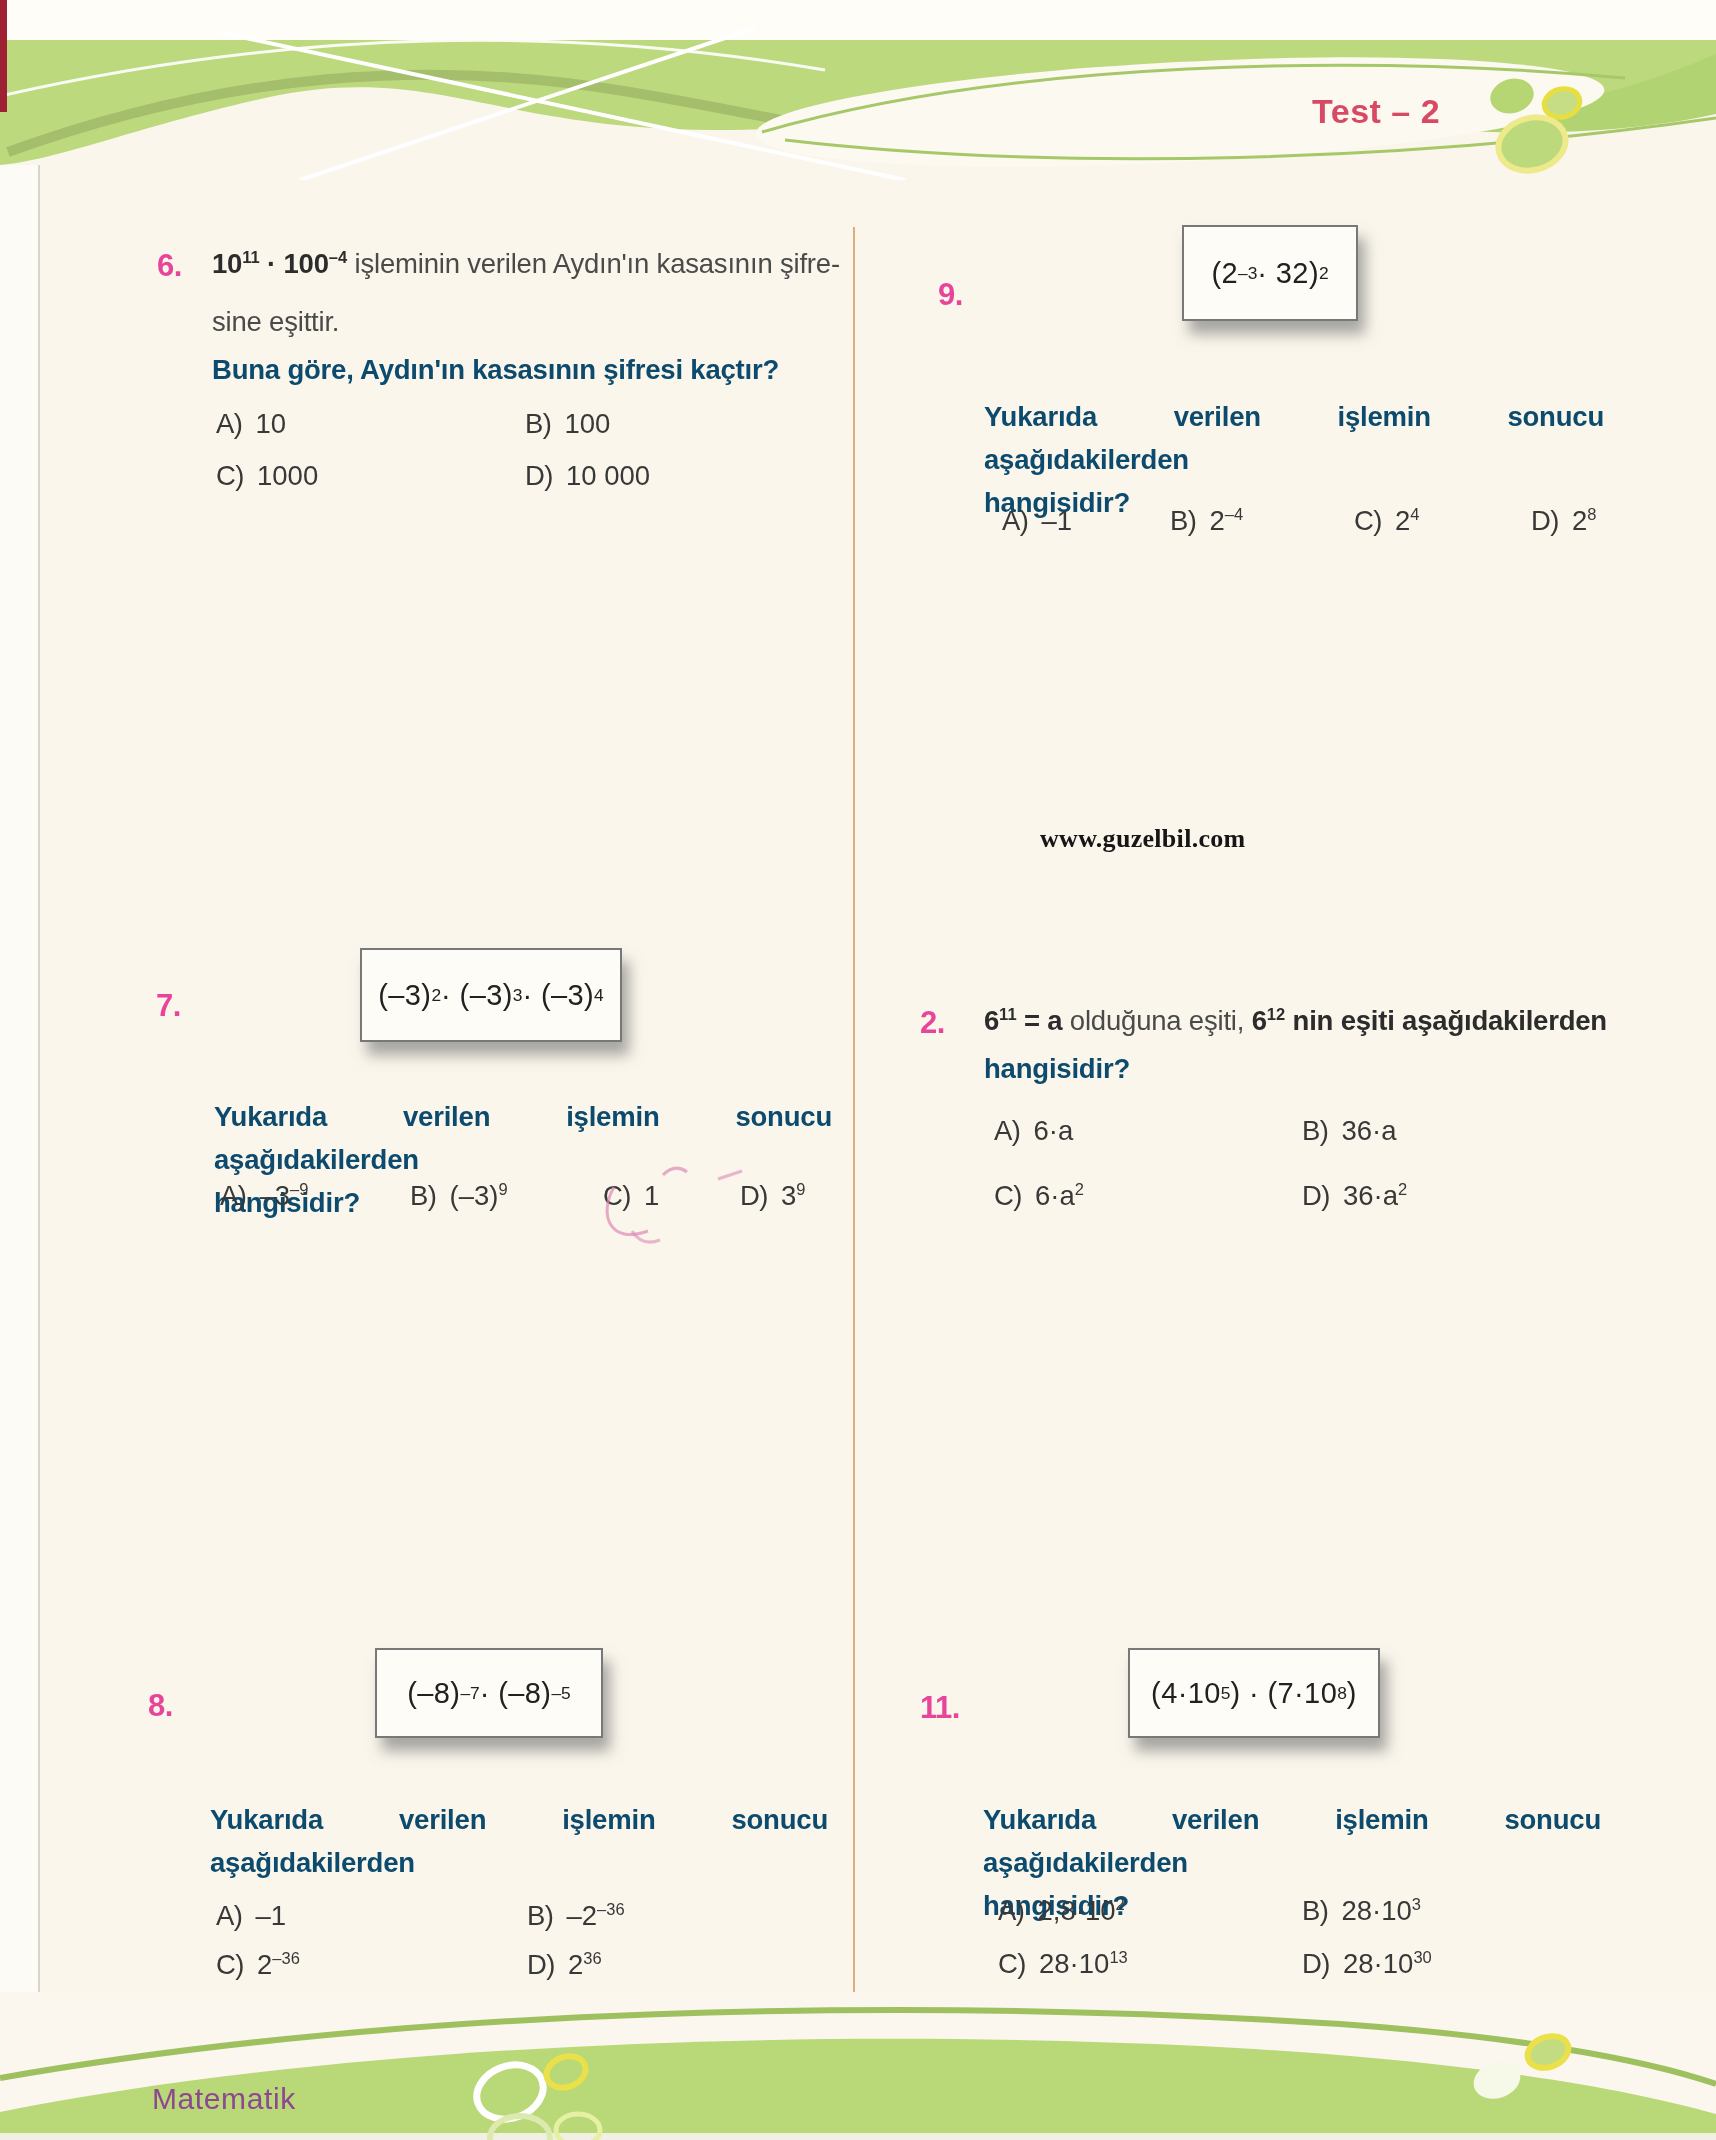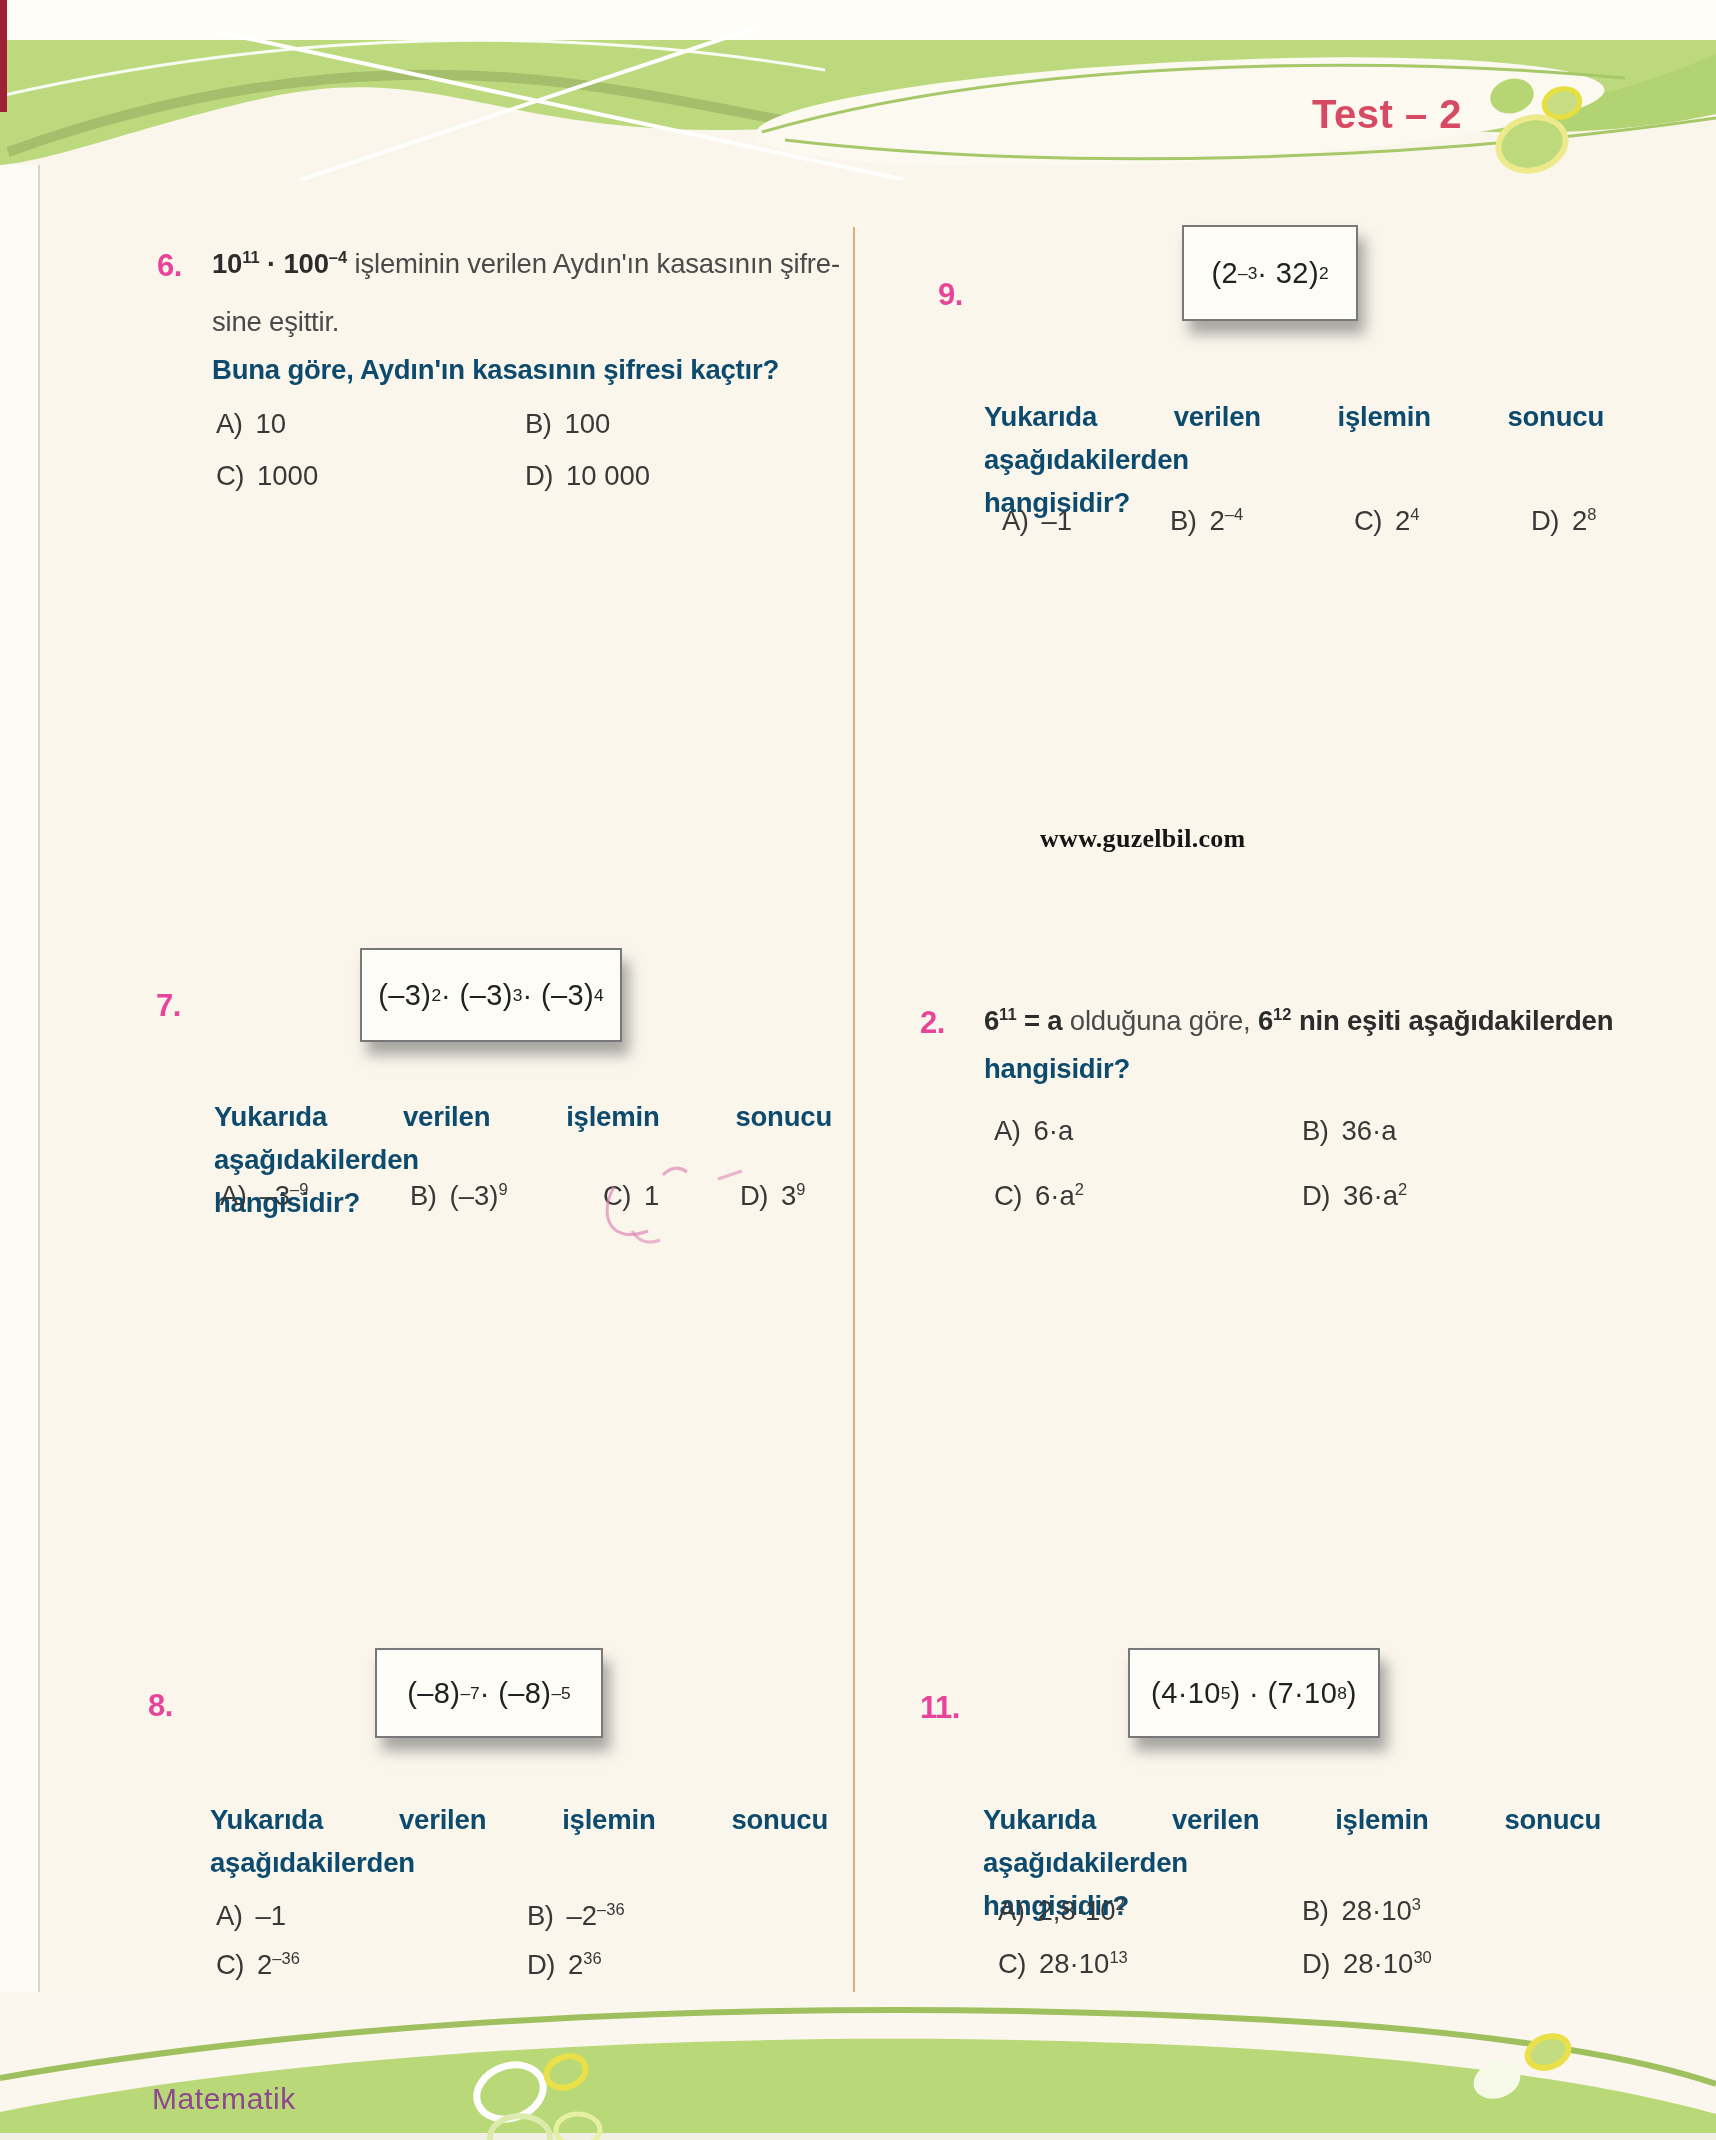--- a/index.html
+++ b/index.html
@@ -17,21 +17,21 @@
     position:relative;width:1716px;height:2140px;overflow:hidden;
     background:var(--paper);
     font-family:"Liberation Sans",sans-serif;
     color:#4a4a4a;
   }
   .hdr-svg,.ftr-svg{position:absolute;left:0;display:block;}
   .hdr-svg{top:0;}
   .ftr-svg{top:1992px;}
   .test-label{
     position:absolute;left:1312px;top:92px;
-    font-size:40px;font-weight:bold;color:var(--header-red);
+    font-size:34px;font-weight:bold;color:var(--header-red);
     letter-spacing:.5px;
   }
   .footer-label{
     position:absolute;left:152px;top:2082px;
     font-size:30px;color:var(--footer-purple);letter-spacing:.6px;
   }
   .watermark{
     position:absolute;left:1040px;top:824px;
     font-family:"Liberation Serif","DejaVu Serif",serif;
     font-weight:bold;font-size:26px;color:#161616;letter-spacing:.3px;
@@ -171,21 +171,21 @@
     <svg class="pencil" style="left:420px;top:205px" width="220" height="120" viewBox="0 0 220 120">
       <path d="M95,22 q12,-12 24,-3" stroke="#e089b8" stroke-width="3" fill="none" opacity=".7"></path>
       <path d="M46,34 C30,62 42,92 80,78" stroke="#e089b8" stroke-width="3" fill="none" opacity=".7"></path>
       <path d="M64,78 q10,16 28,9" stroke="#e089b8" stroke-width="3" fill="none" opacity=".6"></path>
       <path d="M150,26 L174,18" stroke="#e089b8" stroke-width="3" fill="none" opacity=".6"></path>
     </svg>
   </div>
 
   <div class="q" style="left:920px;top:997px;width:700px;height:280px">
     <div class="qnum" style="left:0;top:8px">2.</div>
-    <div class="intro" style="left:64px;top:8px"><span class="b">6<sup>11</sup> = a</span><span> olduğuna göre, </span><span class="b">6<sup>12</sup></span><span class="b"> nin eşiti aşağıdakilerden</span></div>
+    <div class="intro" style="left:64px;top:8px"><span class="b">6<sup>11</sup> = a</span><span> olduğuna eşiti, </span><span class="b">6<sup>12</sup></span><span class="b"> nin eşiti aşağıdakilerden</span></div>
     <div class="prompt" style="left:64px;top:50px;width:620px">hangisidir?</div>
     <div class="opts-grid" style="left:74px;top:118px;grid-template-columns:308px auto;grid-auto-rows:65px">
       <div class="opt">
           <span class="opt-label">A)</span>
           <span>6·a</span>
         </div>
       <div class="opt">
           <span class="opt-label">B)</span>
           <span>36·a</span>
         </div>

